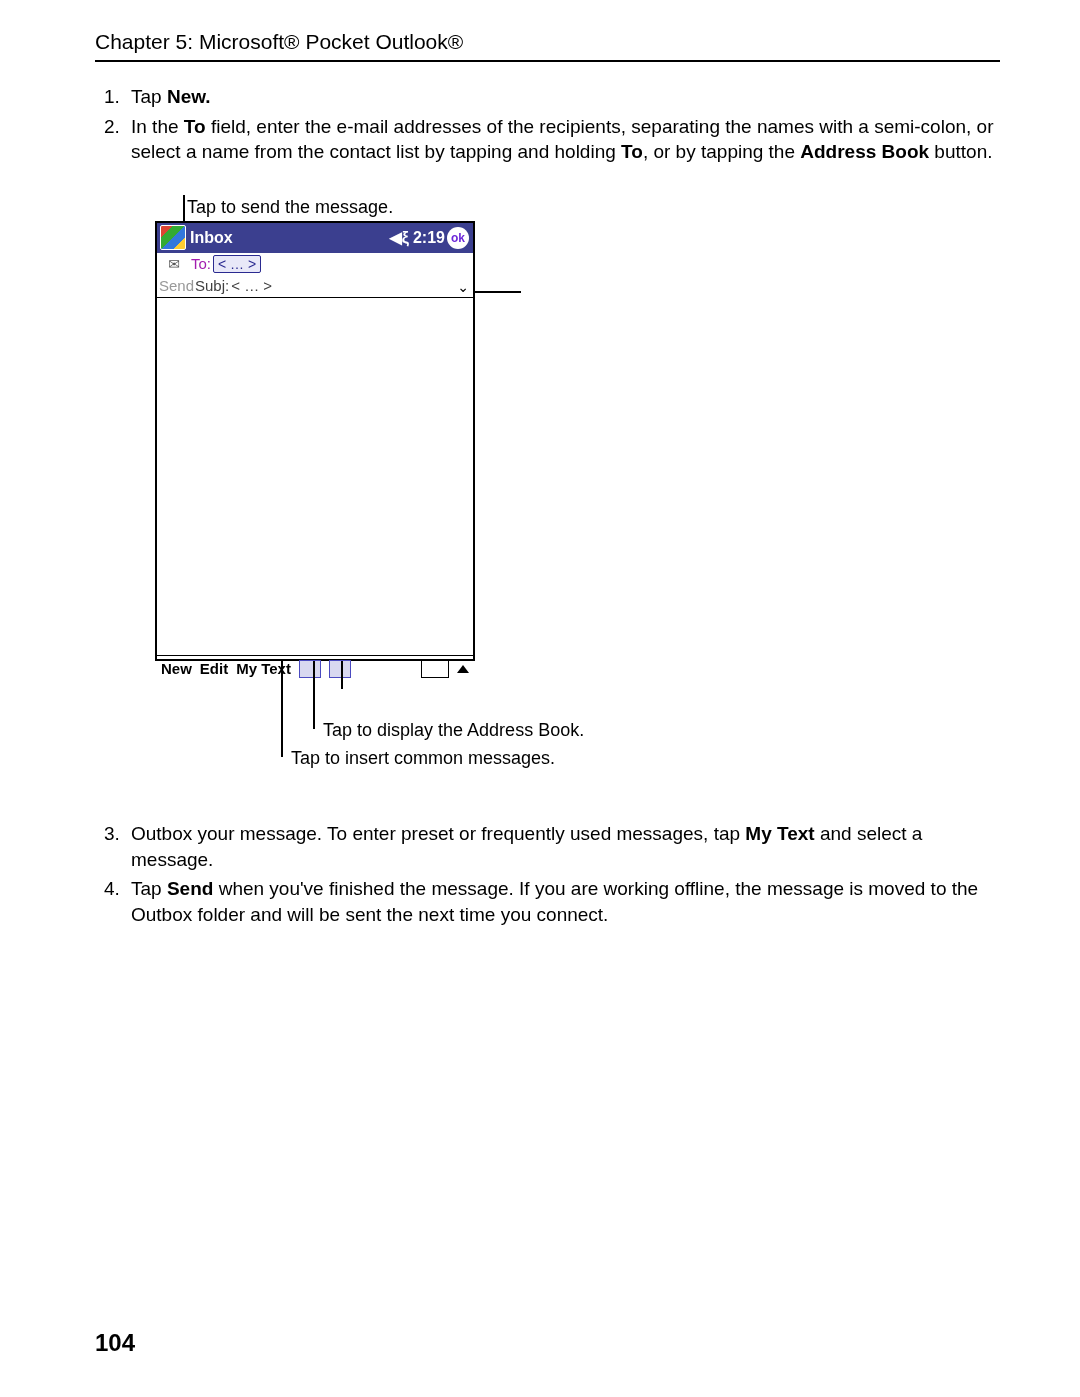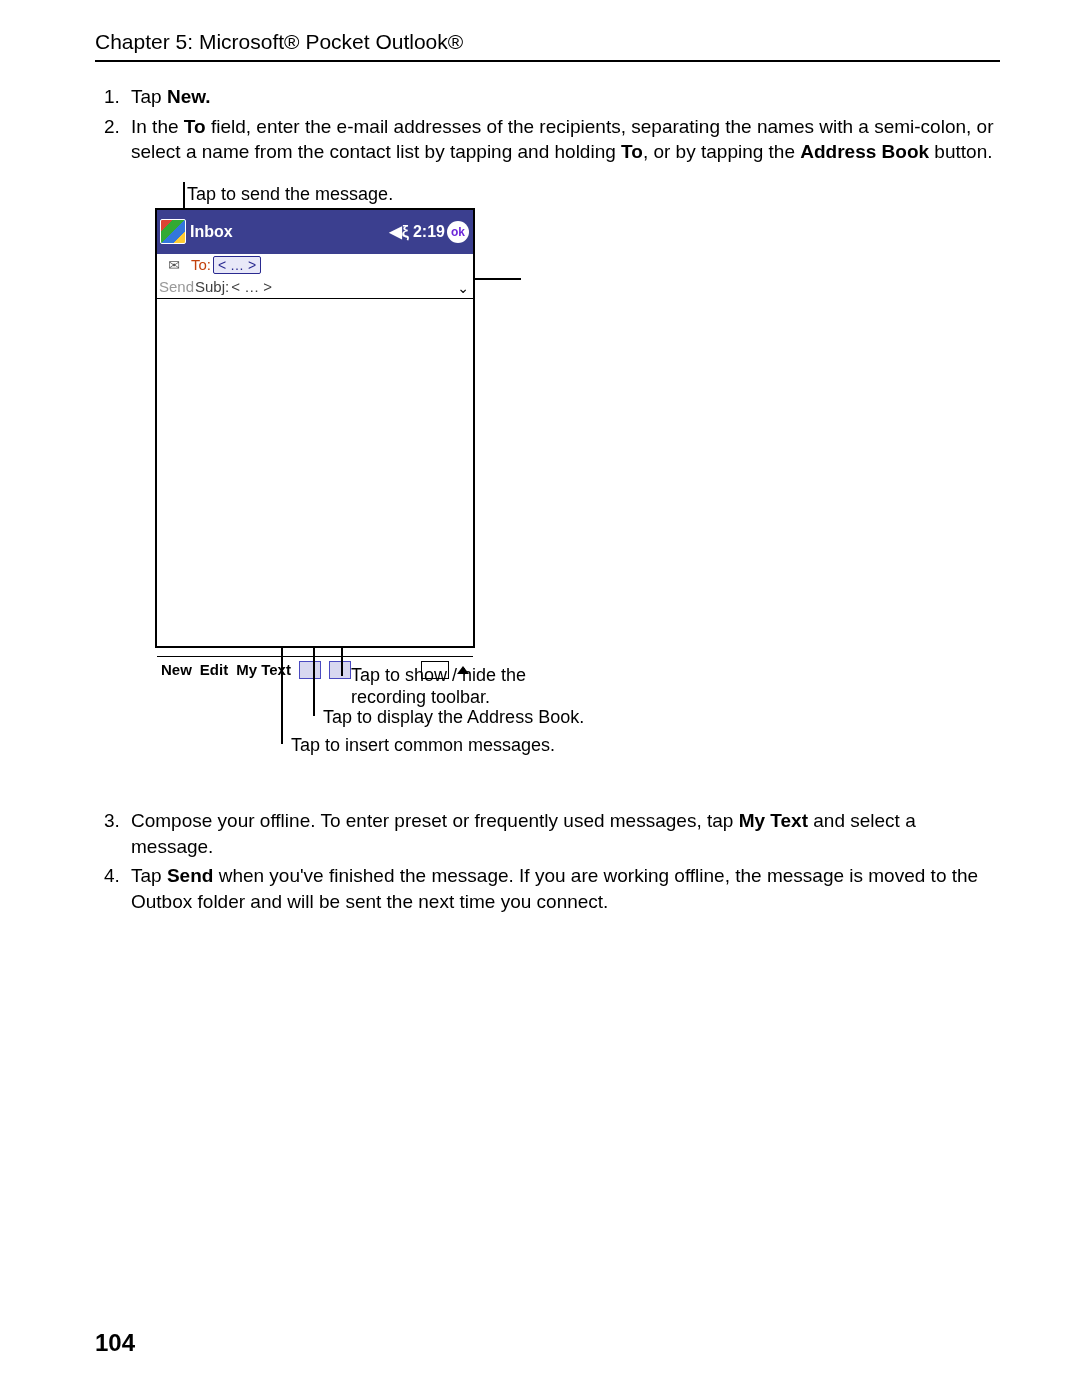--- a/index.html
+++ b/index.html
@@ -37,21 +37,21 @@
     font-size:19px;
     line-height:1.35;
   }
   ol.steps li{
     margin-bottom:4px;
     padding-left:6px;
   }
   .b{font-weight:bold;}
   .figure-wrap{
     position:relative;
-    margin:23px 0 20px 46px;
+    margin:36px 0 20px 46px;
     height:600px;
   }
   .top-callout{
     position:absolute;
     left:46px;
     top:-4px;
     font-size:18px;
   }
   .top-line{
     position:absolute;
@@ -66,21 +66,21 @@
     position:absolute;
     left:14px;
     top:20px;
     width:320px;
     height:440px;
     border:2px solid #000;
     background:#fff;
     box-sizing:border-box;
   }
   .titlebar{
-    height:44px;
+    height:30px;
     background:#3b3f8f;
     color:#fff;
     display:flex;
     align-items:center;
     font-weight:bold;
     font-size:16px;
     justify-content:space-between;
   }
   .start-flag{
     width:24px;height:23px;margin:0 4px 0 3px;
@@ -165,21 +165,21 @@
         <div class="start-flag"></div>
         <span>Inbox</span>
         <span class="title-gap"></span>
         <span class="vol-icon">◀ξ</span>
         <span>2:19</span>
         <span class="ok-badge">ok</span>
       </div>
       <div class="fields">
         <div class="frow">
           <span class="mail-icon">✉</span>
-          <span style="color:#c2410c">To:</span>
+          <span style="color:#a21caf">To:</span>
           <span class="pill">&lt; … &gt;</span>
         </div>
         <div class="frow">
           <span class="send-lbl">Send</span>
           <span class="subj">Subj:</span>
           <span class="subj">&lt; … &gt;</span>
         </div>
         <span class="chev-down">⌄</span>
       </div>
       <div class="body-area" style="height:357px;"></div>
@@ -191,32 +191,31 @@
         <span class="tb-icon" style="margin-left:4px;"></span>
         <span class="tb-gap"></span>
         <span class="kbd-icon"></span>
         <span class="tri-up"></span>
       </div>
     </div>
 
     <div class="right-line"></div>
 
     <div class="bc-line" style="left:200px;top:460px;height:28px;"></div>
-    <div class="bc-text" style="left:210px;top:476px;width:220px;">Tap to show / hide the recording toolbar.</div>
 
     <div class="bc-line" style="left:172px;top:460px;height:68px;"></div>
     <div class="bc-text" style="left:182px;top:518px;">Tap to display the Address Book.</div>
 
     <div class="bc-line" style="left:140px;top:460px;height:96px;"></div>
     <div class="bc-text" style="left:150px;top:546px;">Tap to insert common messages.</div>
   </div>
 
   <ol class="steps" start="3">
     <li>
-      <span>Compose your offline. To enter preset or frequently used messages, tap </span><span class="b">My Text</span><span> and select a message.</span>
+      <span>Outbox your message. To enter preset or frequently used messages, tap </span><span class="b">My Text</span><span> and select a message.</span>
     </li>
     <li>
       <span>Tap </span><span class="b">Send</span><span> when you've finished the message. If you are working offline, the message is moved to the Outbox folder and will be sent the next time you connect.</span>
     </li>
   </ol>
 
   <div class="page-number">104</div>
 </div>
 
 </body></html>

